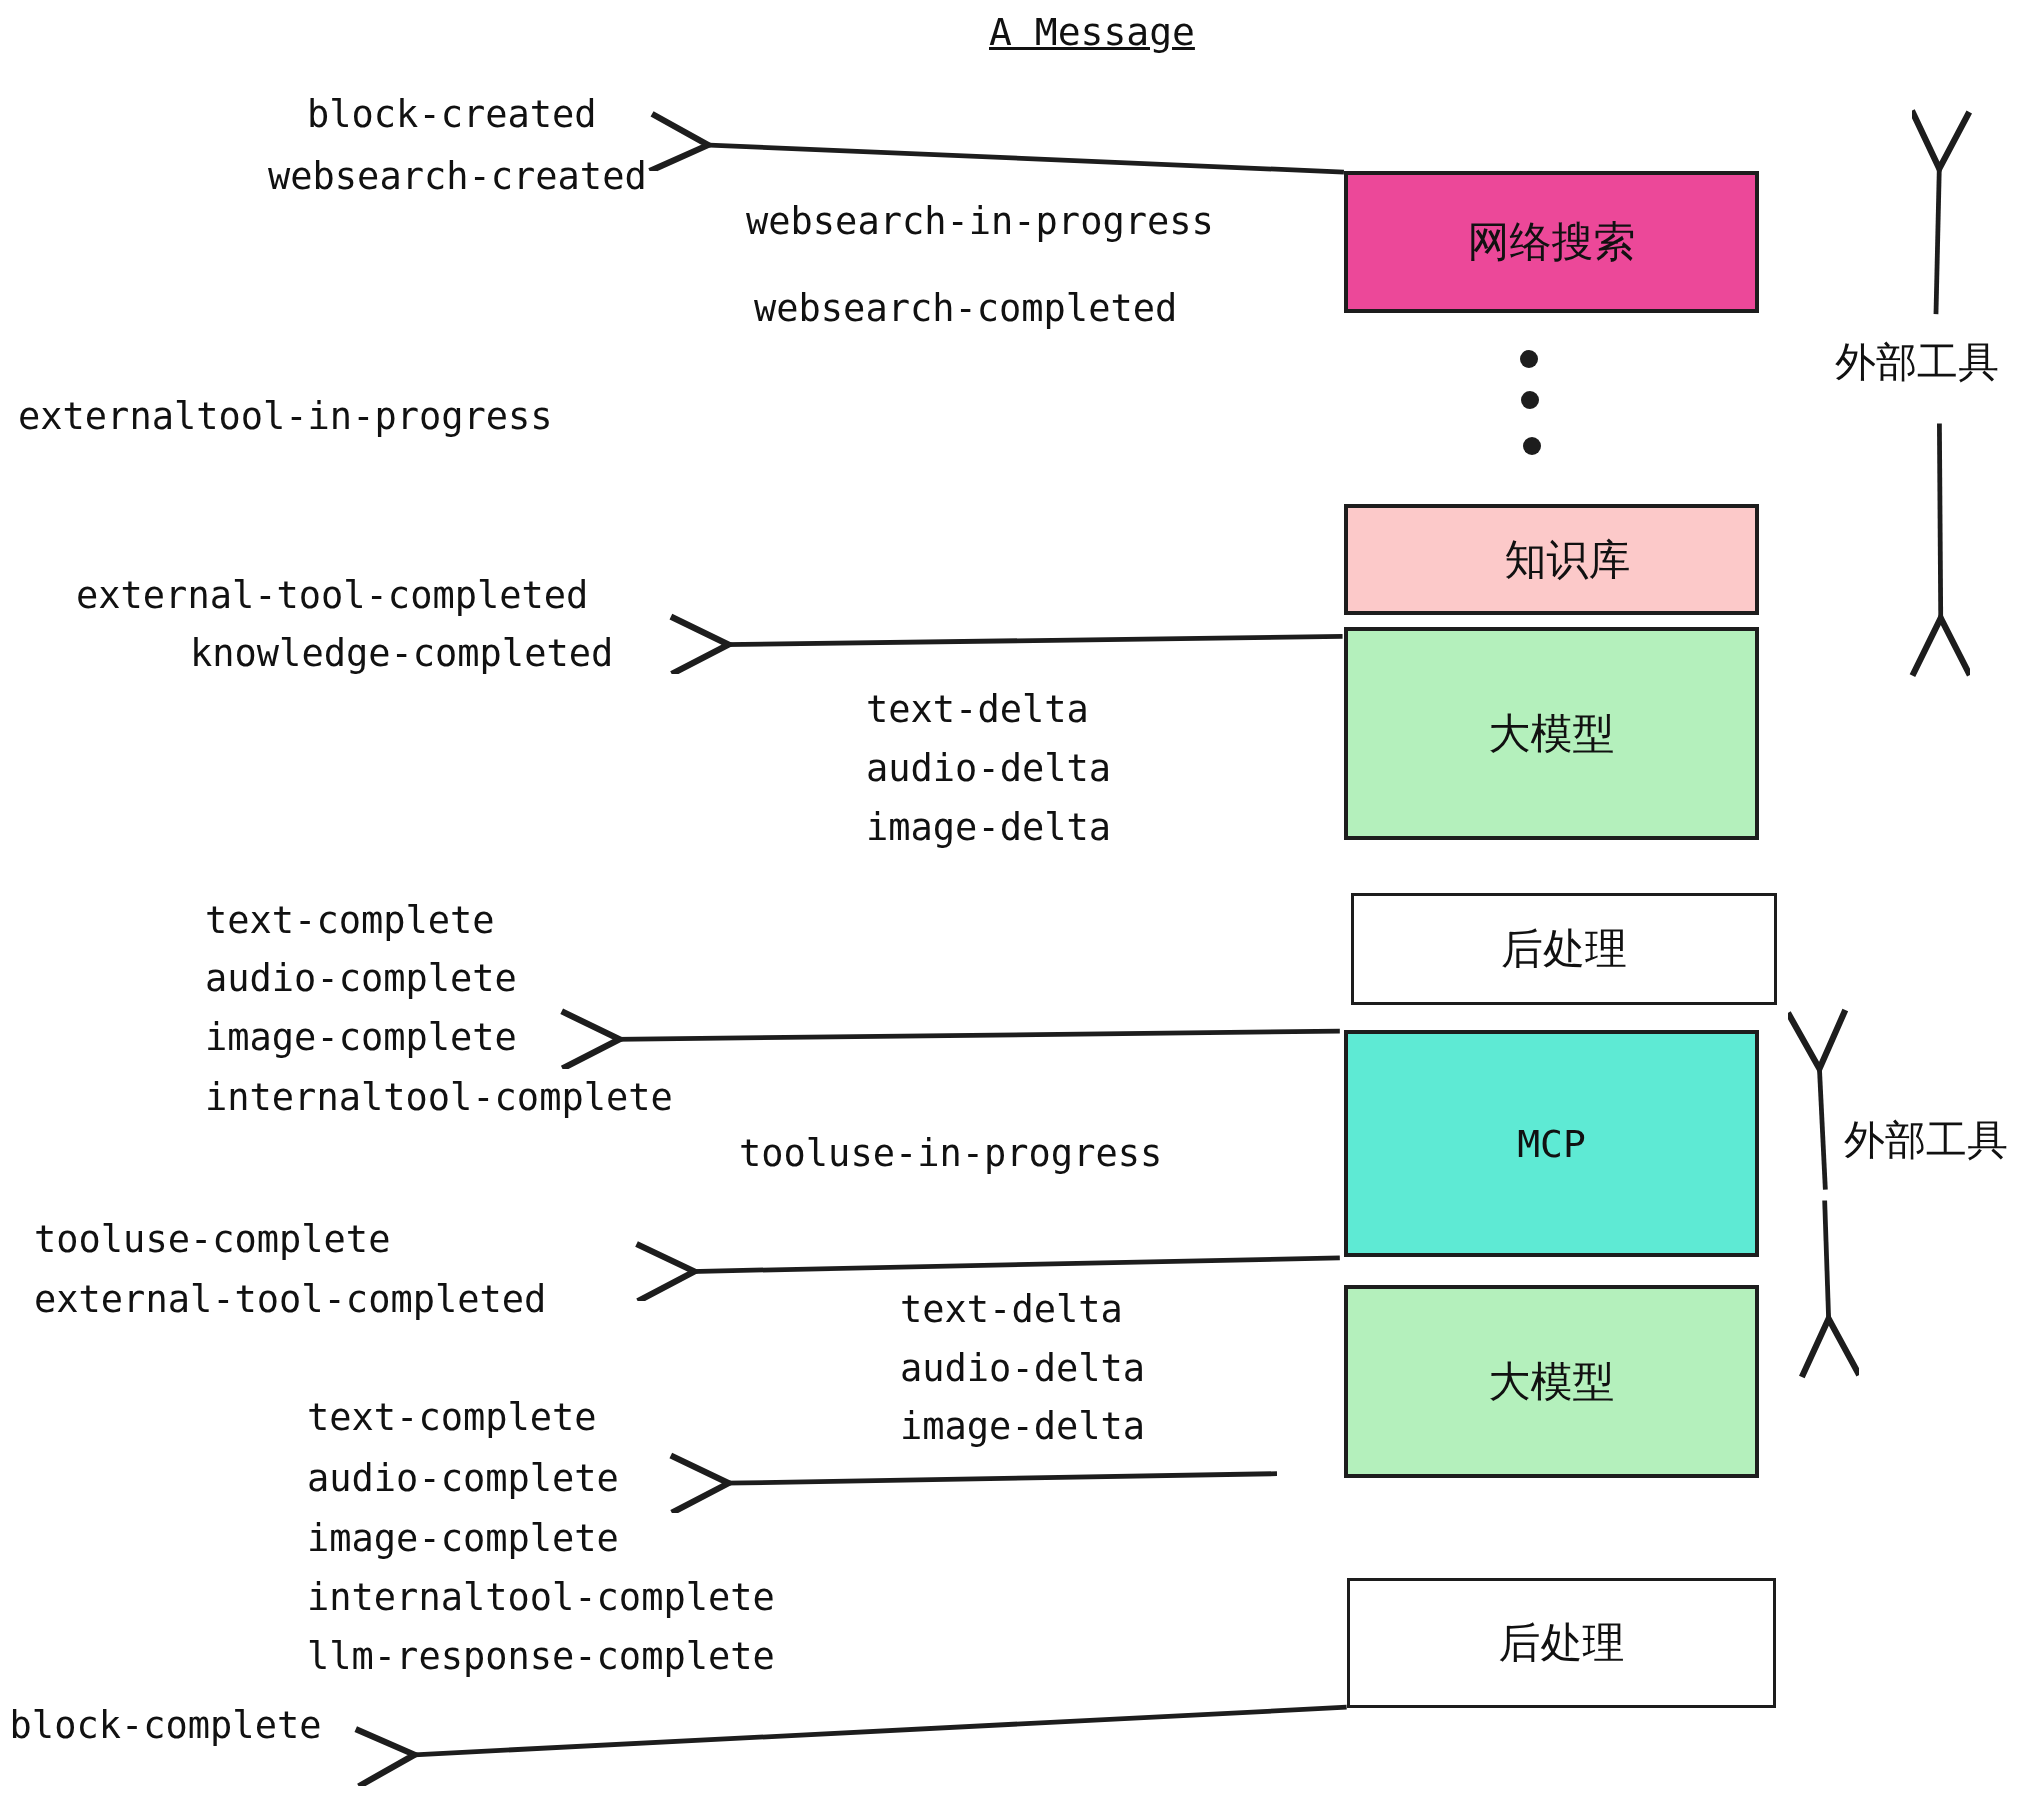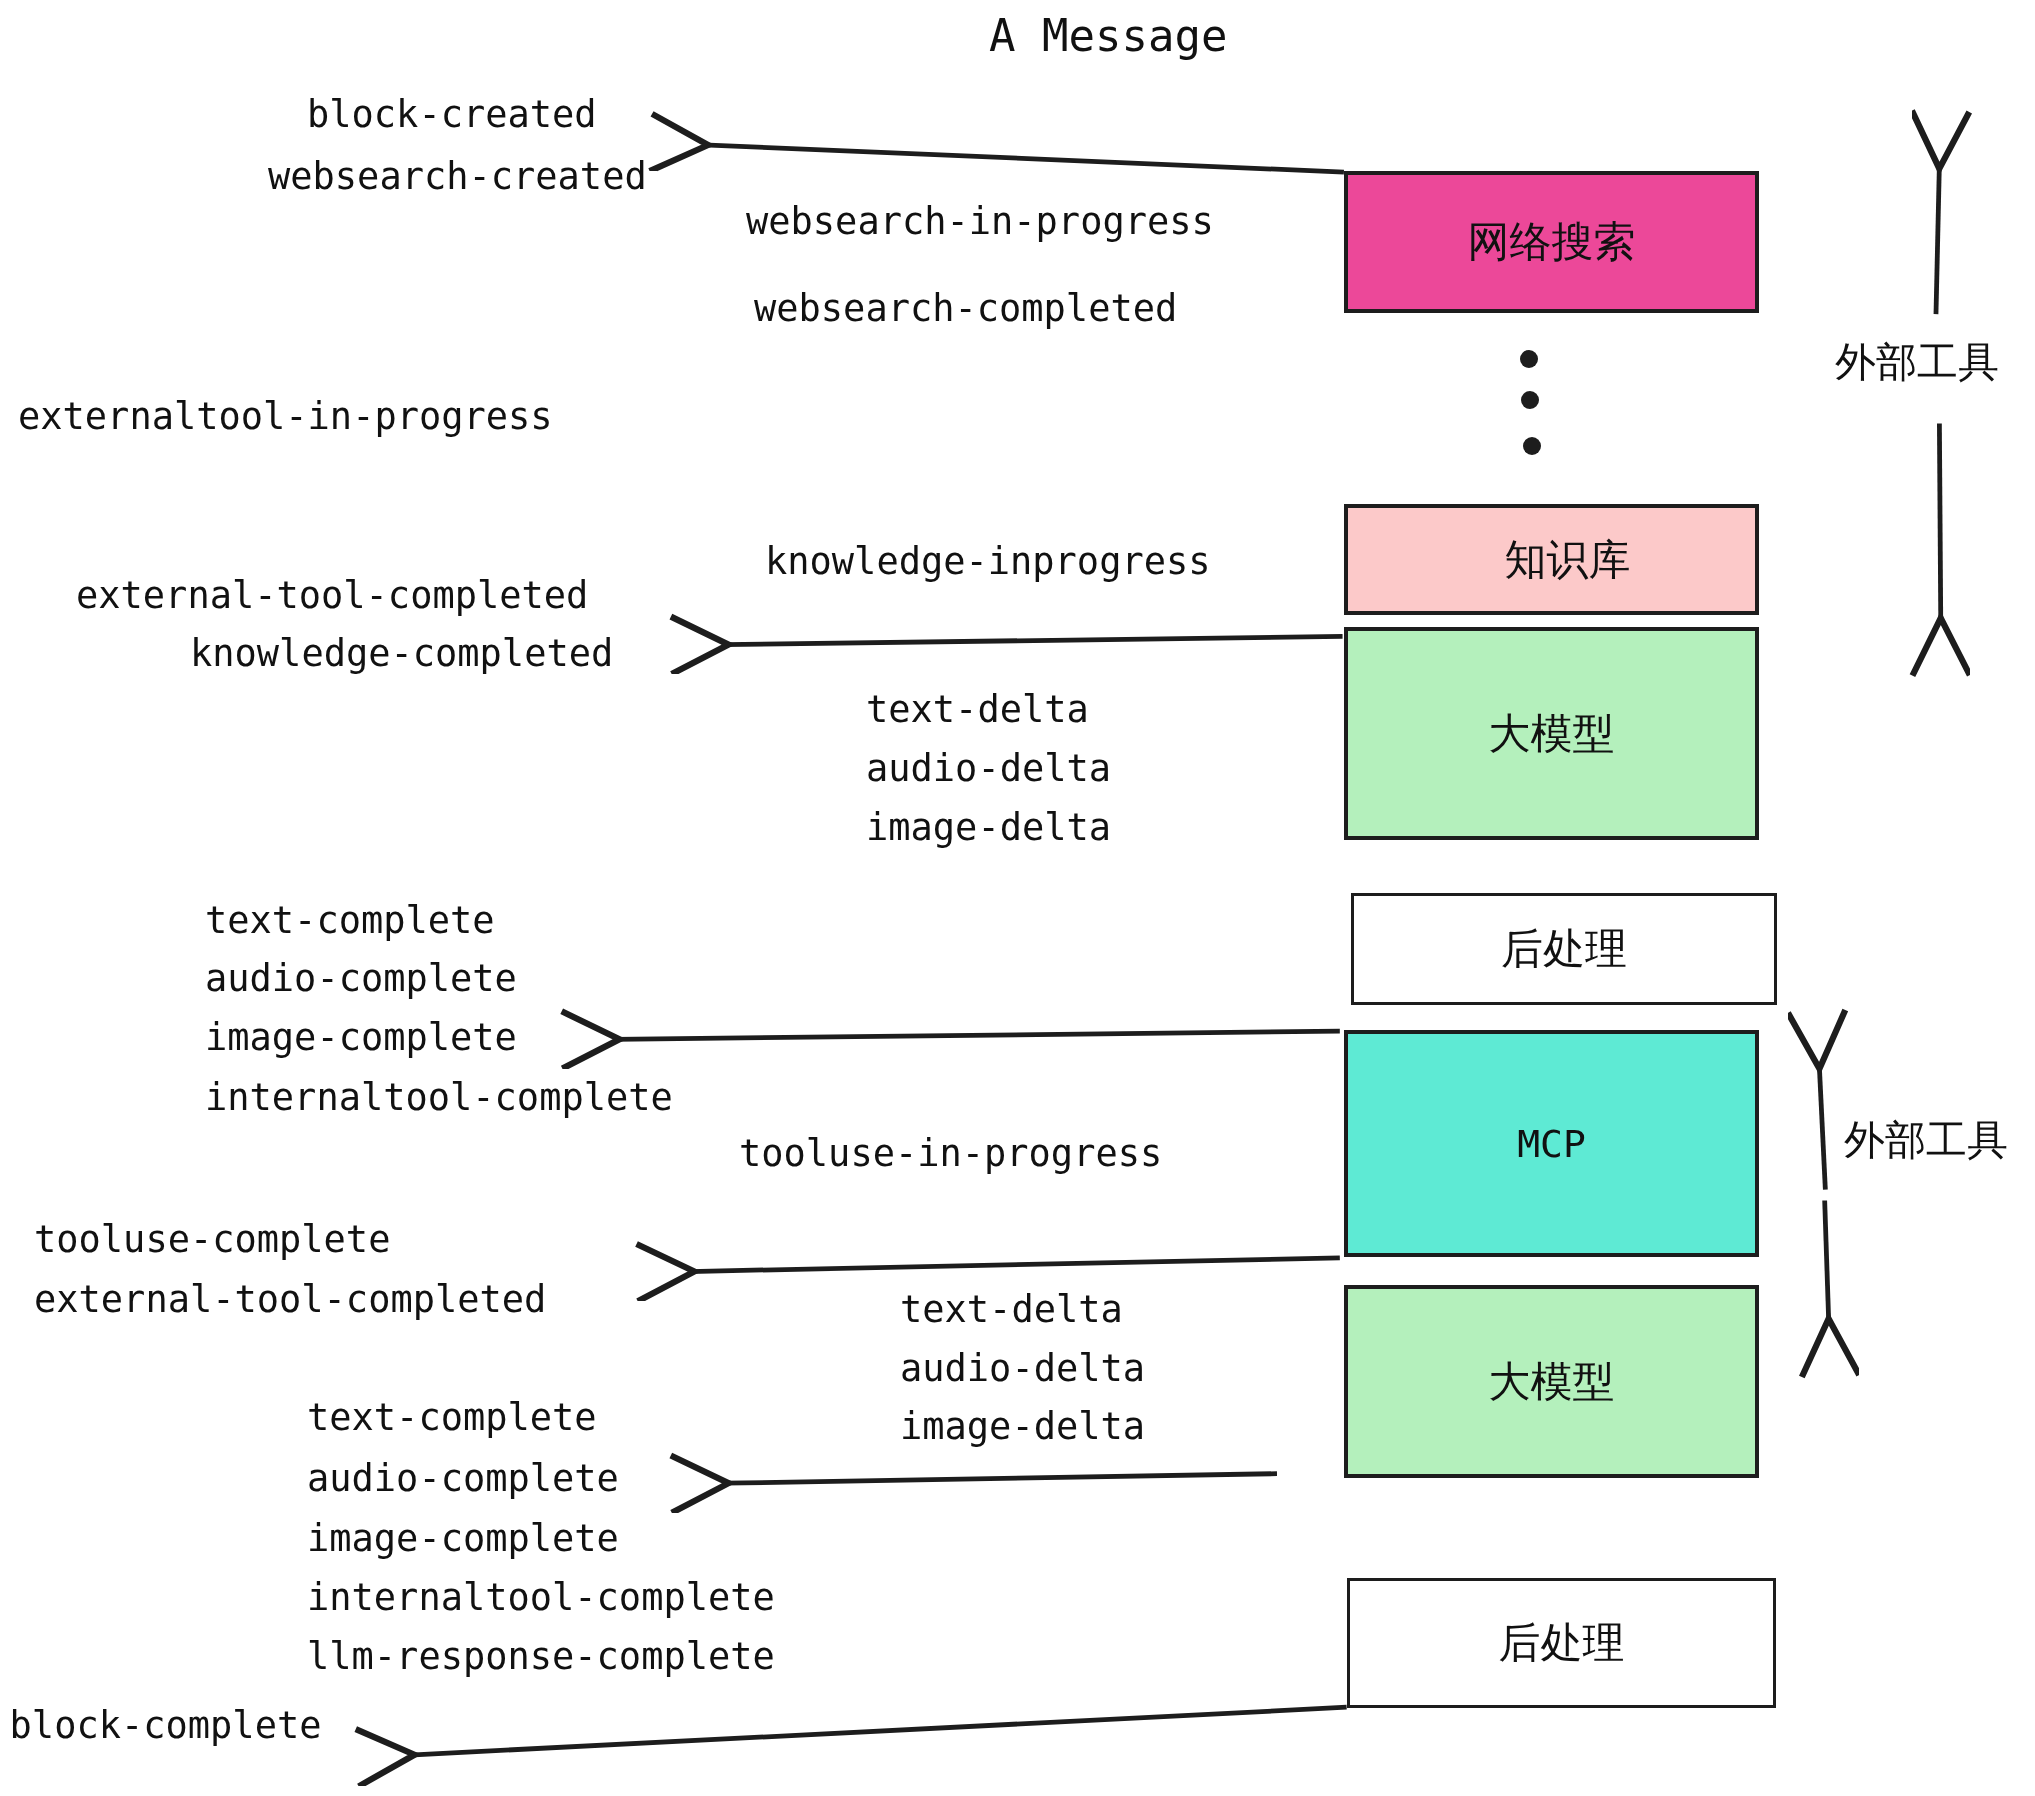--- a/index.html
+++ b/index.html
@@ -24,23 +24,24 @@
     font-size: 37px;
     line-height: 1.0;
     color: #111111;
     white-space: nowrap;
     letter-spacing: 0px;
   }
   
   .title {
     position: absolute;
     font-family: "DejaVu Sans Mono", "Liberation Mono", monospace;
-    font-size: 44px;
+    font-size: 38px;
     color: #111111;
     white-space: nowrap;
+    text-decoration: underline;
   }
   
   .node {
     position: absolute;
     box-sizing: border-box;
     border: 4.1px solid #1d1d1d;
     display: flex;
     align-items: center;
     justify-content: center;
     font-family: "DejaVu Sans", "Liberation Sans", sans-serif;
@@ -87,21 +88,20 @@
   <div class="evt" style="left:307px; top:96px;text-align:right;">block-created</div>
 
   <div class="evt" style="left:268px; top:158px;">websearch-created</div>
 
   <div class="evt" style="left:746px; top:203px;">websearch-in-progress</div>
 
   <div class="evt" style="left:754px; top:290px;">websearch-completed</div>
 
   <div class="evt" style="left:18px; top:398px;text-align:right;">externaltool-in-progress</div>
 
-  <div class="evt" style="left:765px; top:543px;">knowledge-inprogress</div>
 
   <div class="evt" style="left:76px; top:577px;">external-tool-completed</div>
 
   <div class="evt" style="left:190px; top:635px;">knowledge-completed</div>
 
   <div class="evt" style="left:866px; top:691px;">text-delta</div>
 
   <div class="evt" style="left:866px; top:750px;">audio-delta</div>
 
   <div class="evt" style="left:866px; top:809px;">image-delta</div>

